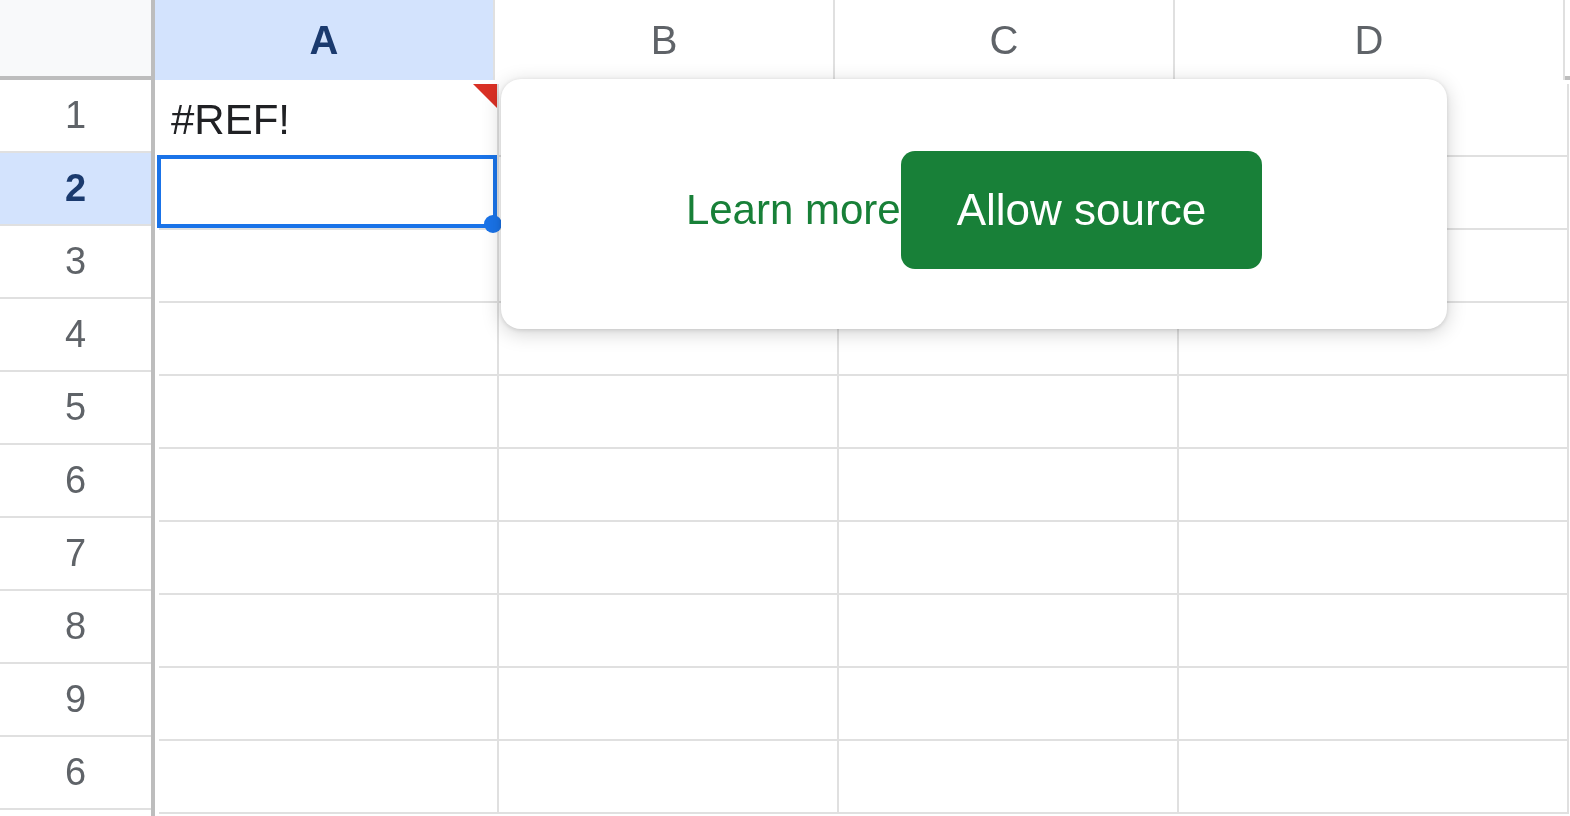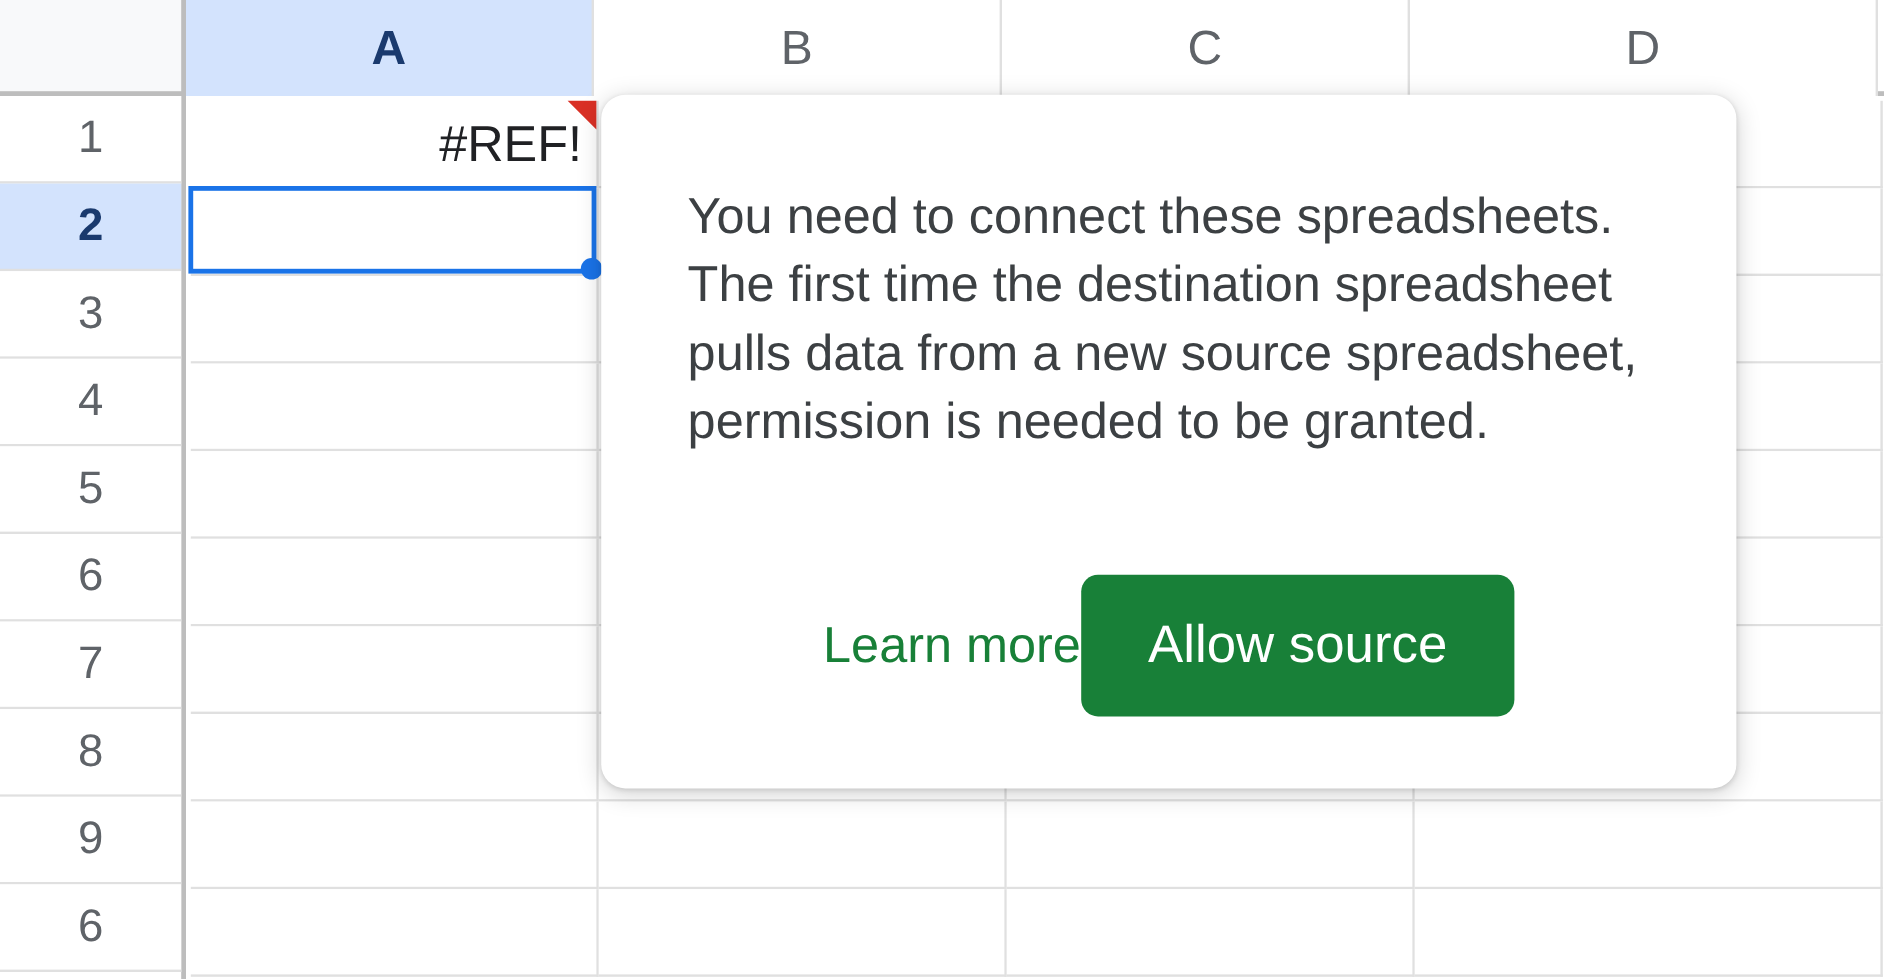--- a/index.html
+++ b/index.html
@@ -94,21 +94,21 @@
       border-bottom: 2px solid #e0e0e0;
       display: flex;
       align-items: center;
       padding: 0 12px;
       font-size: 42px;
       color: #202124;
       position: relative;
       background: #fff;
     }
     .cell.a1 {
-      justify-content: flex-end;
+      justify-content: flex-start;
     }
     .error-triangle {
       position: absolute;
       top: 0;
       right: 0;
       width: 0;
       height: 0;
       border-left: 24px solid transparent;
       border-top: 24px solid #d93025;
     }
@@ -258,20 +258,19 @@
       <div class="cell" style="width:340px"></div>
       <div class="cell" style="width:390px"></div>
     </div>
   </div>
 
   <div class="selection" style="left:157px; top:155px; width:340px; height:73px;">
     <div class="selection-handle"></div>
   </div>
 
   <div class="popup">
-    <div class="popup-message">You need to connect these spreadsheets. The first time the destination spreadsheet pulls data from a new source spreadsheet, permission is needed to be granted.</div>
     <div class="popup-actions">
       <a class="learn-more">Learn more</a>
       <button class="allow-btn">Allow source</button>
     </div>
   </div>
 
 </div>
 
 </body></html>

